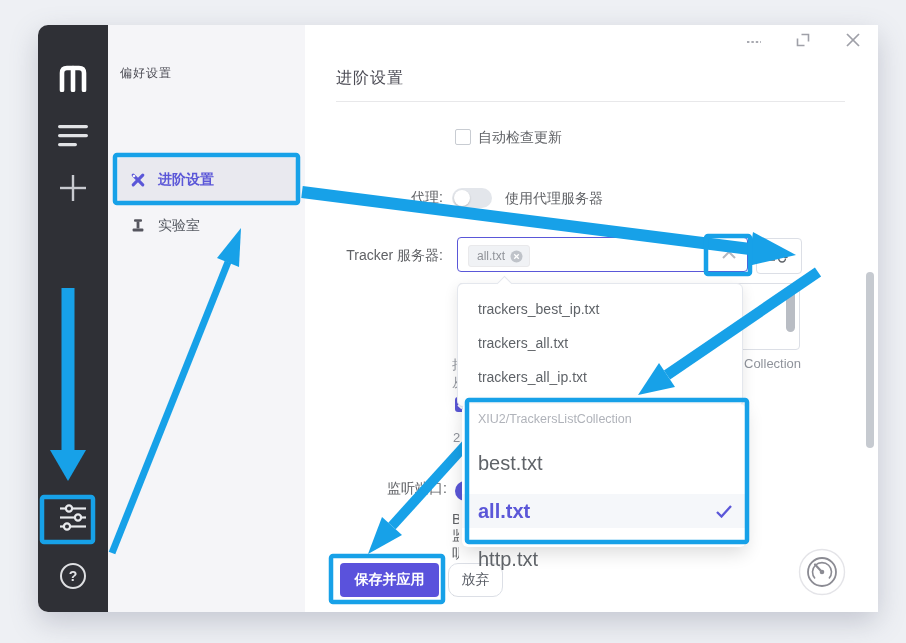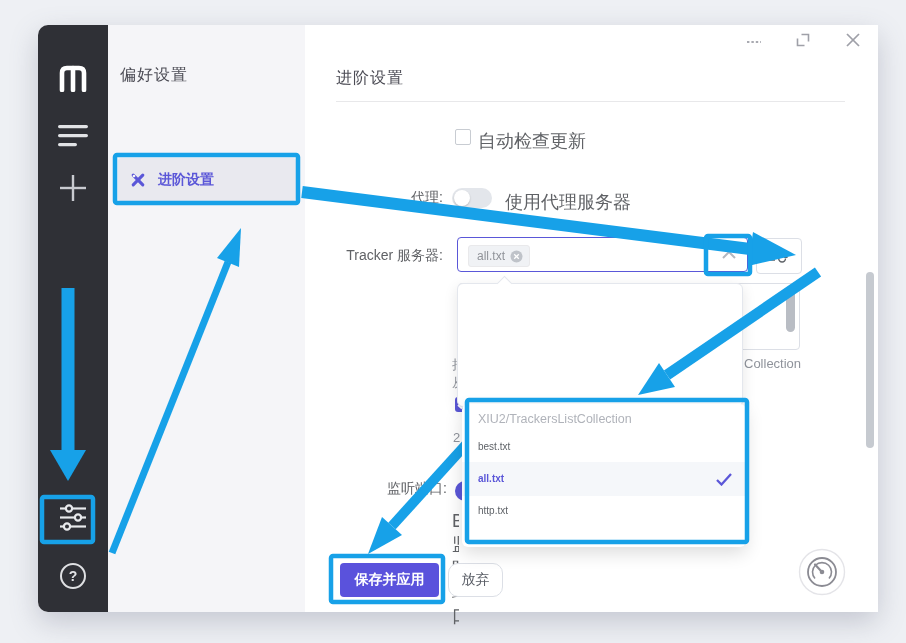--- a/index.html
+++ b/index.html
@@ -6,33 +6,33 @@
   body{font-family:"Liberation Sans","DejaVu Sans",sans-serif;background:#eef0f4;}
   .stage{position:relative;width:906px;height:643px;overflow:hidden;background:#eef0f4;}
   
   .window{position:absolute;left:38px;top:25px;width:840px;height:587px;background:#fff;
           border-radius:10px;box-shadow:0 10px 28px rgba(90,95,120,.28);z-index:1;}
   
   .sidebar{position:absolute;left:0;top:0;width:70px;height:587px;background:#2f3036;border-radius:10px 0 0 10px;}
   .side-ic{position:absolute;left:0;width:70px;display:flex;justify-content:center;}
   
   .prefpanel{position:absolute;left:70px;top:0;width:197px;height:587px;background:#f5f5f8;}
-  .pref-title{position:absolute;left:12px;top:40px;font-size:16px;color:#4c4c55;letter-spacing:1px;}
+  .pref-title{position:absolute;left:12px;top:40px;font-size:12px;color:#4c4c55;letter-spacing:1px;}
   .menu-item{position:absolute;left:10px;width:178px;height:30px;display:flex;align-items:center;font-size:14px;color:#565a62;cursor:pointer;}
   .menu-item .mi-ic{margin-left:12px;width:16px;height:16px;flex:none;}
   .menu-item .mi-lb{margin-left:12px;}
   .menu-active-bg{position:absolute;left:10px;top:133px;width:178px;height:43px;background:#e9e9ef;border-radius:3px;}
   .menu-item.active{color:#5b57d8;font-weight:bold;}
   
   .mainarea{position:absolute;left:267px;top:0;width:573px;height:587px;background:#fff;}
   .main-title{position:absolute;left:31px;top:43px;font-size:16px;color:#4c4c55;letter-spacing:1px;}
   .divider{position:absolute;left:31px;top:76px;width:509px;height:1px;background:#e8e8ea;}
   .winctl{position:absolute;top:6px;width:18px;height:18px;display:flex;align-items:center;justify-content:center;cursor:pointer;}
   .row-label{position:absolute;left:0;width:138px;text-align:right;font-size:14px;color:#606266;}
-  .opt-label{position:absolute;font-size:18px;color:#606266;}
+  .opt-label{position:absolute;font-size:14px;color:#606266;}
   .checkbox{position:absolute;width:14px;height:14px;border:1px solid #c8ccd2;border-radius:2px;background:#fff;}
   .toggle{position:absolute;width:40px;height:20px;border-radius:10px;background:#e3e6eb;}
   .toggle .knob{position:absolute;top:2px;width:16px;height:16px;border-radius:50%;background:#fff;box-shadow:0 1px 2px rgba(0,0,0,.2);}
   .toggle.off .knob{left:2px;}
   .toggle.on{background:#5b57d8;}
   .toggle.on .knob{right:2px;}
   .select-input{position:absolute;left:152px;top:212px;width:291px;height:35px;border:1.5px solid #5a57d8;border-radius:4px;background:#fff;box-sizing:border-box;}
   .tag{position:absolute;left:10px;top:7px;height:20px;padding:0 6px 0 8px;background:#f0f2f5;border:1px solid #e9e9eb;
        border-radius:3px;font-size:12px;color:#909399;display:flex;align-items:center;gap:5px;}
   .sync-btn{position:absolute;left:451px;top:213px;width:44px;height:34px;border:1px solid #dcdfe6;border-radius:4px;background:#fff;
@@ -51,21 +51,21 @@
   
   .panel1{position:absolute;left:457px;top:283px;width:286px;height:124px;background:#fff;border:1px solid #e4e7ed;
           border-radius:6px;box-shadow:0 4px 14px rgba(0,0,0,.10);z-index:5;box-sizing:border-box;}
   .panel1 .caret{position:absolute;left:41px;top:-6px;width:10px;height:10px;background:#fff;border-left:1px solid #e4e7ed;
           border-top:1px solid #e4e7ed;transform:rotate(45deg);}
   .dd-item{height:34px;line-height:34px;padding-left:20px;font-size:14px;color:#5f6368;cursor:pointer;white-space:nowrap;}
   .p1-div{position:absolute;left:15px;top:114px;width:256px;height:1px;background:#ebeef5;}
   .panel2{position:absolute;left:462px;top:404px;width:284px;height:143px;background:#fff;border-radius:6px;
           box-shadow:0 6px 18px rgba(0,0,0,.14);z-index:6;}
   .dd-group{height:28px;line-height:30px;padding-left:16px;font-size:12.5px;color:#b0b3ba;white-space:nowrap;}
-  .dd-item2{height:30px;line-height:30px;padding-left:16px;font-size:10px;color:#5f6368;cursor:pointer;position:relative;}
+  .dd-item2{height:30px;line-height:30px;padding-left:16px;font-size:20px;color:#5f6368;cursor:pointer;position:relative;margin-top:16px;}
   .dd-item2.selected{height:34px;line-height:34px;background:#f5f7fa;color:#5b57d8;font-weight:bold;}
   
   .svg-low{position:absolute;left:0;top:0;z-index:4;pointer-events:none;}
   .svg-high{position:absolute;left:0;top:0;z-index:40;pointer-events:none;}
 </style>
 </head>
 <body>
 
 <div class="stage">
 
@@ -118,20 +118,30 @@
         <span class="mi-ic">
           <svg width="16" height="16" viewBox="0 0 16 16">
             <line x1="3.2" y1="3.2" x2="12.8" y2="12.8" stroke="#5b57d8" stroke-width="3.1" stroke-linecap="round"></line>
             <line x1="12.8" y1="3.2" x2="3.2" y2="12.8" stroke="#5b57d8" stroke-width="3.1" stroke-linecap="round"></line>
             <circle cx="4" cy="4" r="1.3" fill="#f5f5f8"></circle>
           </svg>
         </span>
         <span class="mi-lb">进阶设置</span>
       </div>
 
+      <div class="menu-item" style="top:186px;">
+        <span class="mi-ic">
+          <svg width="16" height="16" viewBox="0 0 16 16">
+            <rect x="4" y="1.2" width="8" height="2.6" rx="1" fill="#55555e"></rect>
+            <rect x="6.6" y="3.4" width="2.8" height="7" fill="#55555e"></rect>
+            <rect x="2.6" y="10.6" width="10.8" height="2.8" rx="1" fill="#55555e"></rect>
+          </svg>
+        </span>
+        <span class="mi-lb">实验室</span>
+      </div>
     </div>
 
     <div class="mainarea">
       <div class="main-title">进阶设置</div>
       <div class="divider"></div>
 
       <div class="winctl" style="left:440px;">
         <svg width="16" height="18" viewBox="0 0 16 18">
           <line x1="1" y1="11" x2="15" y2="11" stroke="#a9aab1" stroke-width="2" stroke-dasharray="2.4 2"></line>
         </svg>
@@ -219,20 +229,25 @@
     </div>
   </div>
 
   <svg class="svg-low" width="906" height="643" viewBox="0 0 906 643">
     <line x1="470" y1="440" x2="392" y2="526" stroke="#17a1e8" stroke-width="10"></line>
     <polygon points="368,554 382,517 402,535" fill="#17a1e8"></polygon>
   </svg>
 
   <div class="panel1">
     <div class="caret"></div>
+    <div style="padding-top:8px;">
+      <div class="dd-item">trackers_best_ip.txt</div>
+      <div class="dd-item">trackers_all.txt</div>
+      <div class="dd-item">trackers_all_ip.txt</div>
+    </div>
     <div class="p1-div"></div>
   </div>
 
   <div class="panel2">
     <div style="">
       <div class="dd-group">XIU2/TrackersListCollection</div>
       <div class="dd-item2">best.txt</div>
       <div class="dd-item2 selected">
         <span>all.txt</span>
         <svg width="16" height="13" viewBox="0 0 16 13" style="position:absolute;right:14px;top:11px;">

